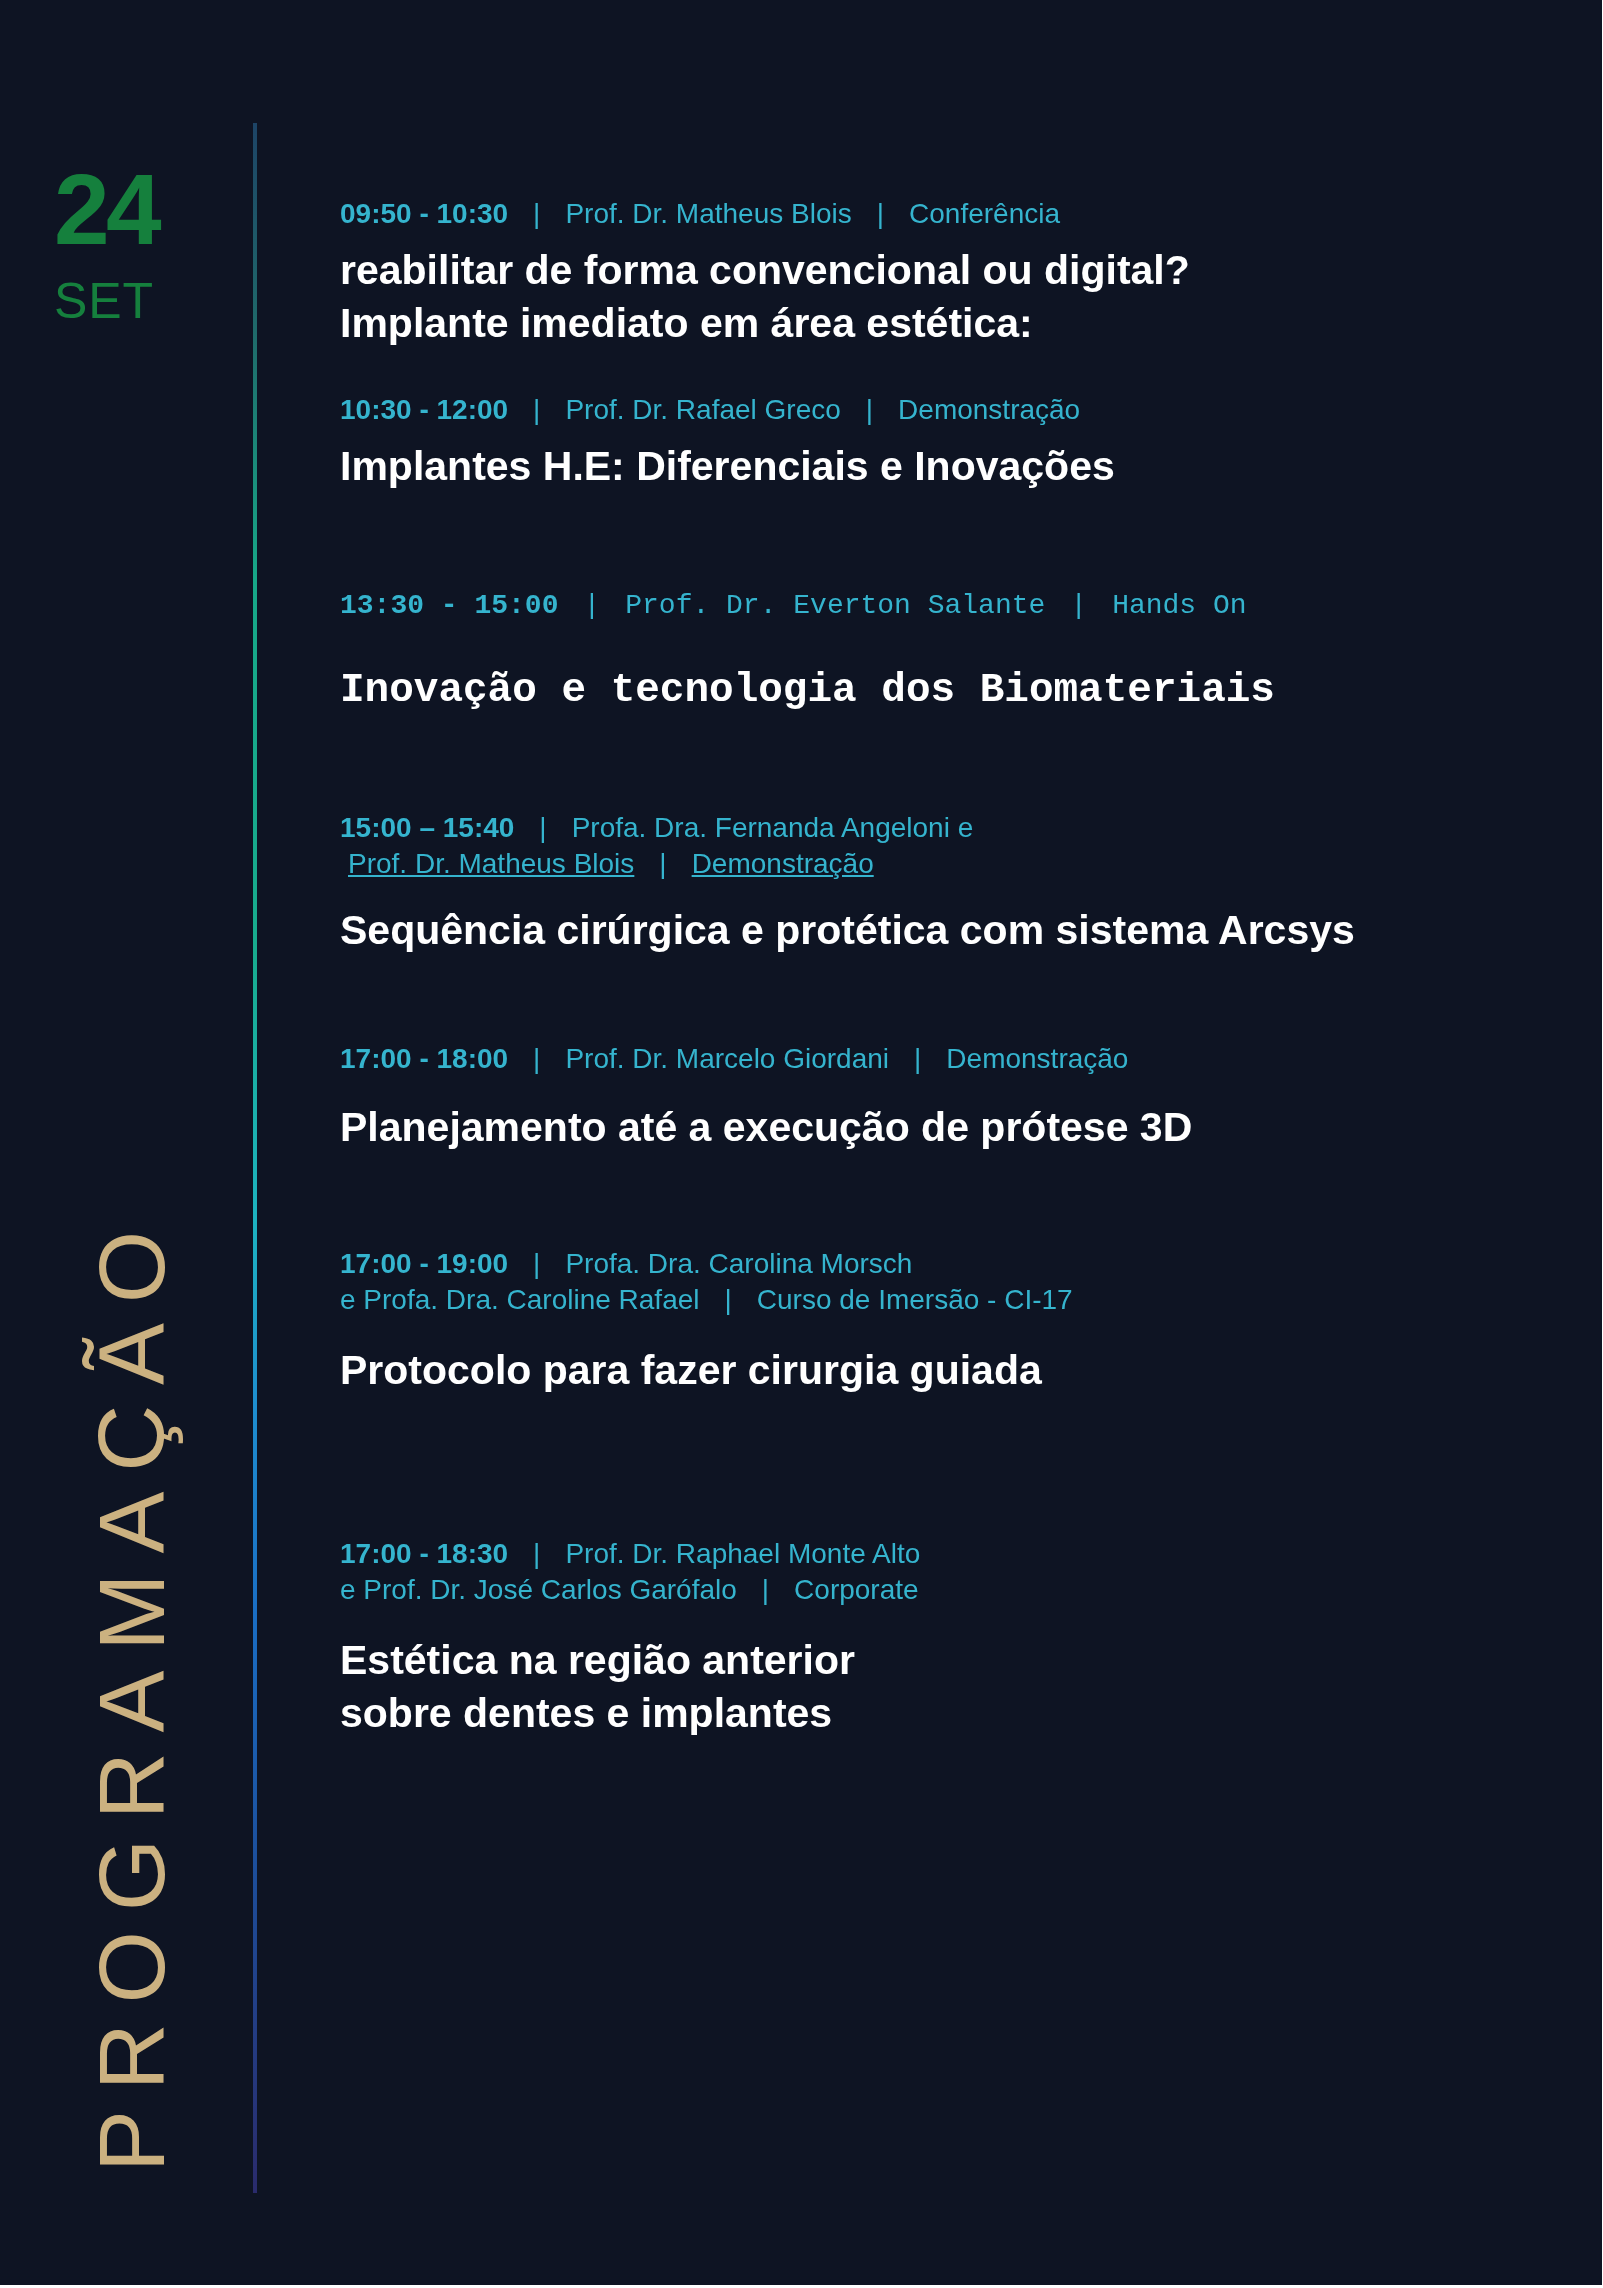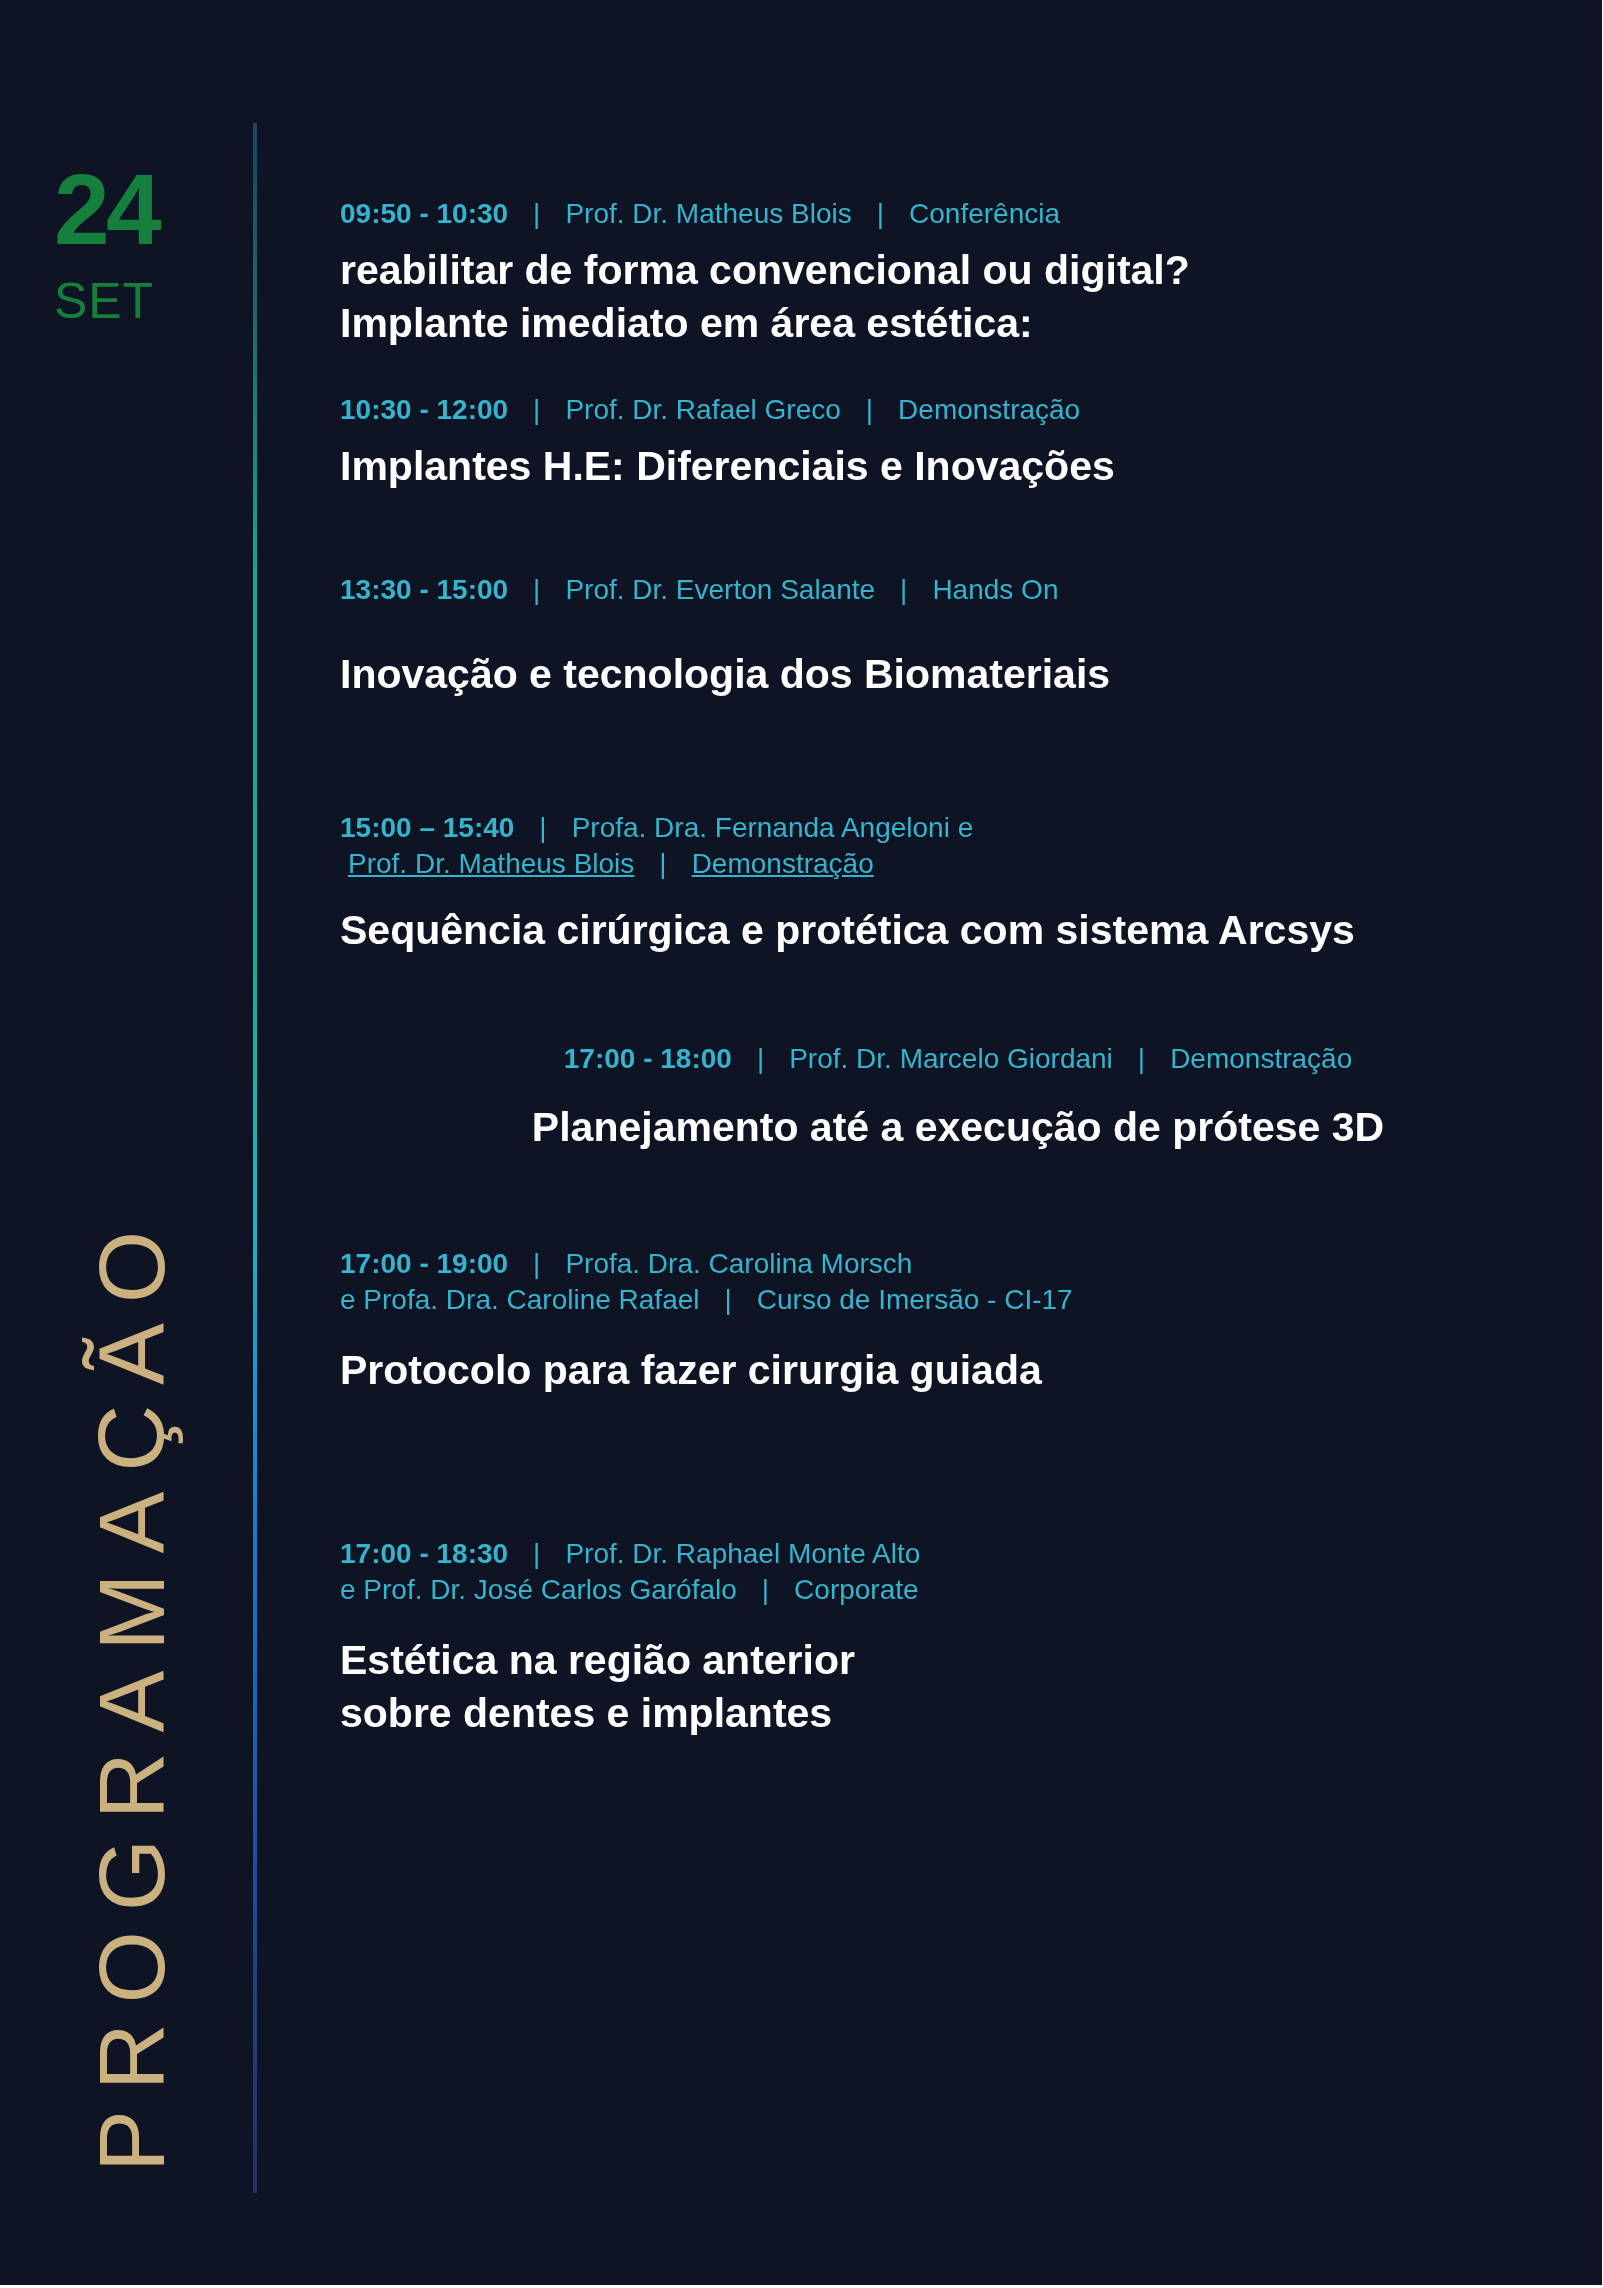--- a/index.html
+++ b/index.html
@@ -63,40 +63,40 @@
 
 <div class="session" style="top:392px;">
   <div class="meta">
     <span class="time">10:30 - 12:00</span><span class="sep">|</span><span>Prof. Dr. Rafael Greco</span><span class="sep">|</span><span>Demonstração</span>
   </div>
   <div class="title" style="margin-top:12px;">
     <span>Implantes H.E: Diferenciais e Inovações</span>
   </div>
 </div>
 
-<div class="session" style="top:572px;">
+<div class="session" style="top:588px;font-family:Liberation Mono, monospace;">
   <div class="meta">
     <span class="time">13:30 - 15:00</span><span class="sep">|</span><span>Prof. Dr. Everton Salante</span><span class="sep">|</span><span>Hands On</span>
   </div>
   <div class="title" style="margin-top:40px;">
     <span>Inovação e tecnologia dos Biomateriais</span>
   </div>
 </div>
 
 <div class="session" style="top:810px;">
   <div class="meta">
     <span class="time">15:00 – 15:40</span><span class="sep">|</span><span>Profa. Dra. Fernanda Angeloni e</span>
     <span class="meta-line2 indent"><span>Prof. Dr. Matheus Blois</span><span class="sep">|</span><span>Demonstração</span></span>
   </div>
   <div class="title" style="margin-top:22.4px;">
     <span>Sequência cirúrgica e protética com sistema Arcsys</span>
   </div>
 </div>
 
-<div class="session" style="top:1041px;text-align:center;">
+<div class="session" style="top:1041px;">
   <div class="meta">
     <span class="time">17:00 - 18:00</span><span class="sep">|</span><span>Prof. Dr. Marcelo Giordani</span><span class="sep">|</span><span>Demonstração</span>
   </div>
   <div class="title" style="margin-top:24px;">
     <span>Planejamento até a execução de prótese 3D</span>
   </div>
 </div>
 
 <div class="session" style="top:1246px;">
   <div class="meta">

